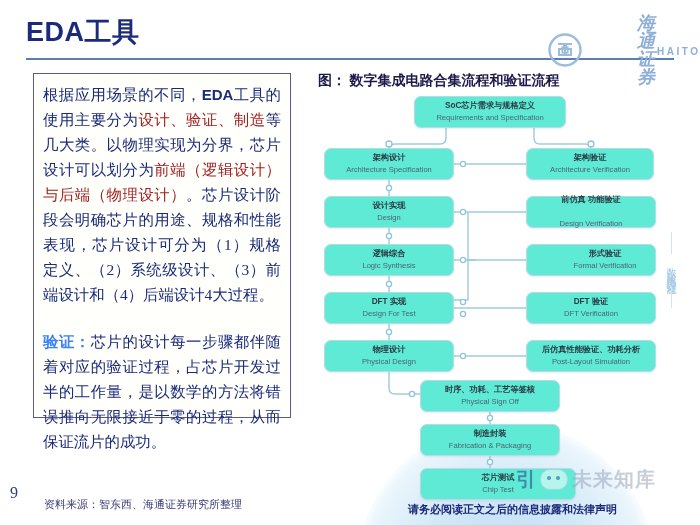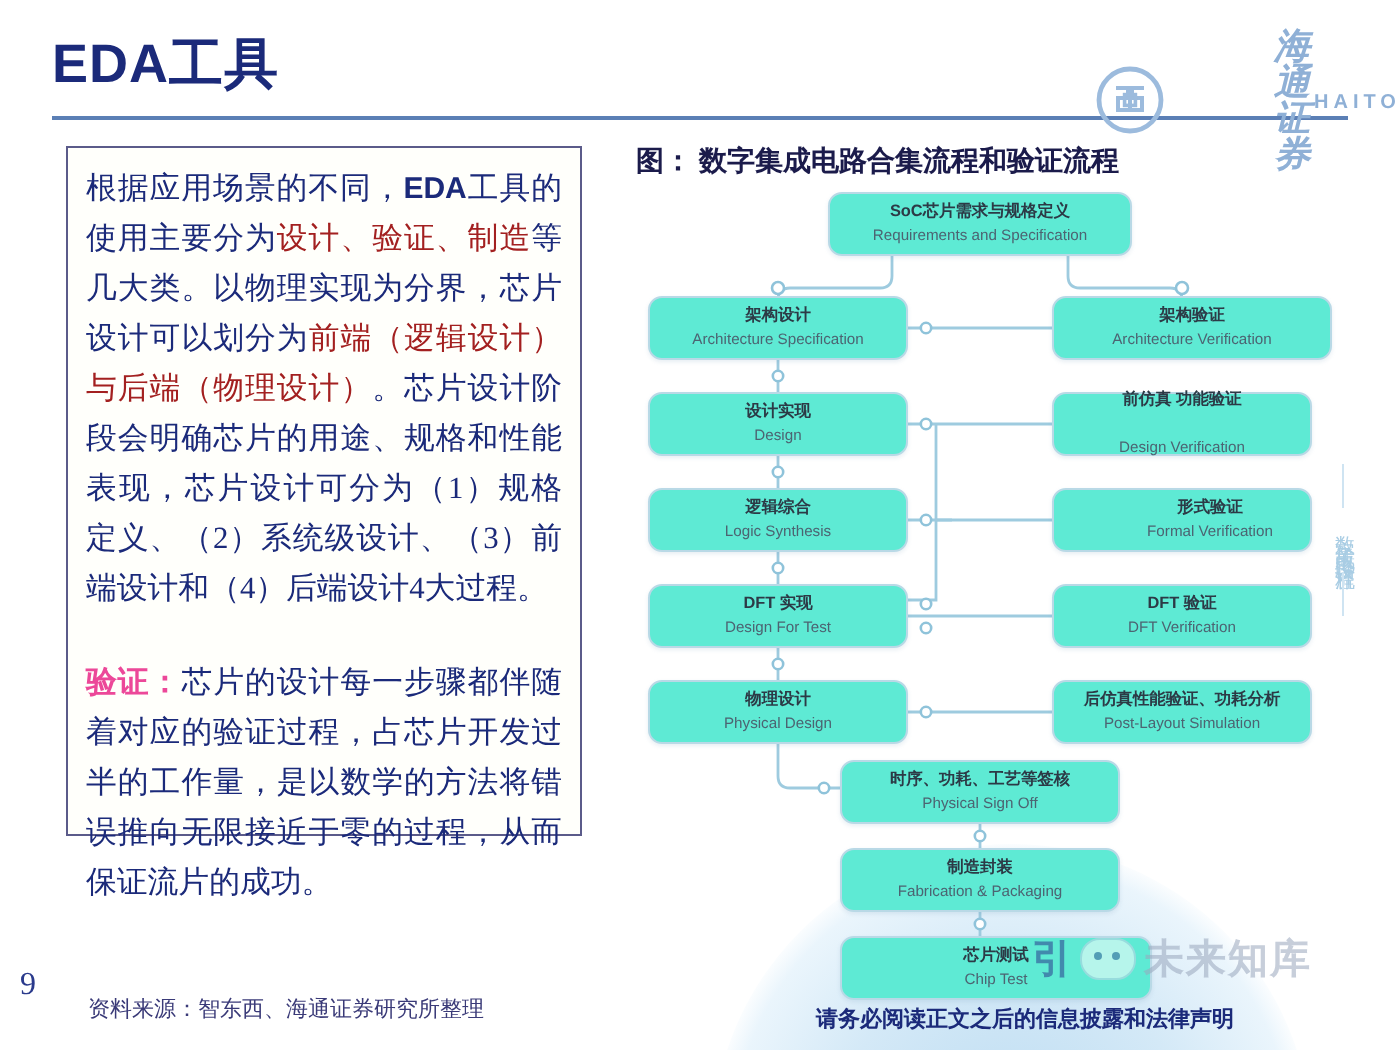--- a/index.html
+++ b/index.html
@@ -43,21 +43,21 @@
     box-sizing:border-box;padding:8px 9px 0 9px;
   }
   .para{
     font-family:"Liberation Serif","DejaVu Serif",serif;
     font-size:15.4px;line-height:25px;color:#1b2a7a;
     text-align:justify;margin:0;
   }
   .para .hl{color:#a32020;}
   .para .bold{font-family:"Liberation Sans","DejaVu Sans",sans-serif;font-weight:bold;font-size:15px;}
   #para-verify{margin-top:22px;}
-  #para-verify .lead{color:#ec4899;font-weight:bold;}
+  #para-verify .lead{color:#3b82f6;font-weight:bold;}
 
   
   #figure-caption{
     position:absolute;left:318px;top:72px;
     font-family:"Liberation Serif","DejaVu Serif",serif;
     font-size:14px;color:#1b1b4b;white-space:nowrap;font-weight:bold;
   }
   #flow-canvas{
     position:absolute;left:316px;top:92px;width:346px;height:398px;
   }
@@ -212,21 +212,21 @@
     </g>
   </svg>
 <div class="node" style="left: 98px; top: 4px; width: 152px; height: 32px;">
       <div class="cn">SoC芯片需求与规格定义</div>
       <div class="en">Requirements and Specification</div>
     </div>
     <div class="node" style="left: 8px; top: 56px; width: 130px; height: 32px;">
       <div class="cn">架构设计</div>
       <div class="en">Architecture Specification</div>
     </div>
-    <div class="node" style="left: 210px; top: 56px; width: 140px; height: 32px;">
+    <div class="node" style="left: 210px; top: 56px; width: 128px; height: 32px;">
       <div class="cn">架构验证</div>
       <div class="en">Architecture Verification</div>
     </div>
     <div class="node" style="left: 8px; top: 104px; width: 130px; height: 32px;">
       <div class="cn">设计实现</div>
       <div class="en">Design</div>
     </div>
     <div class="node" style="left: 210px; top: 104px; width: 130px; height: 32px; gap: 12px;">
       <div class="cn">前仿真 功能验证</div>
       <div class="en">Design Verification</div>

